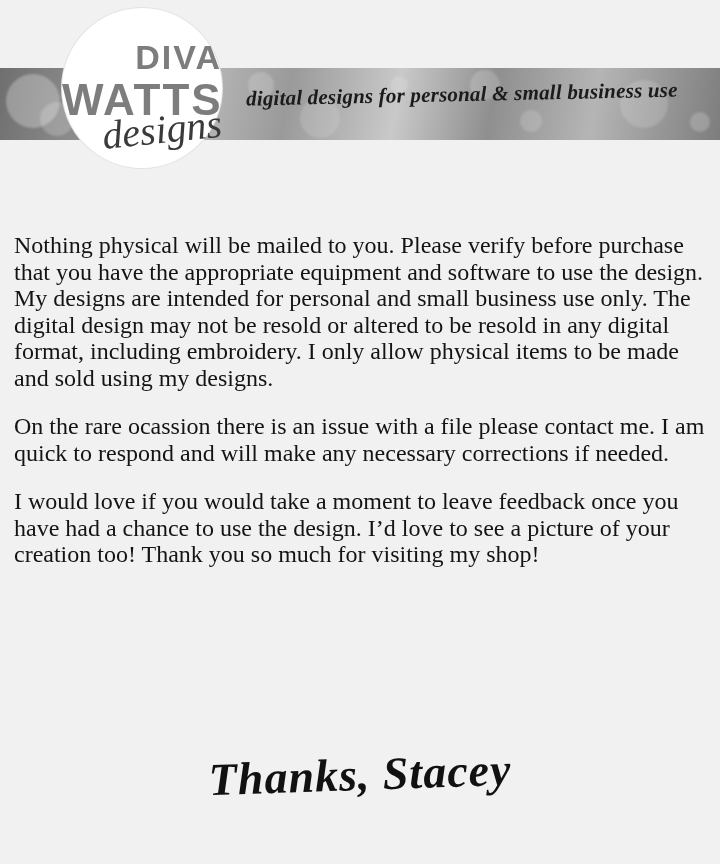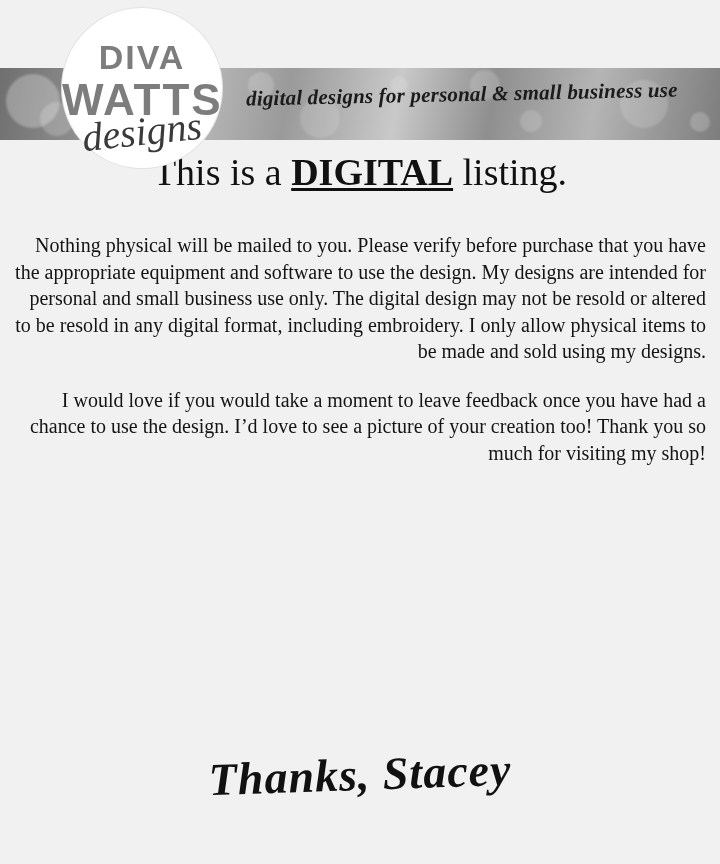--- a/index.html
+++ b/index.html
@@ -70,21 +70,21 @@
   .logo-circle {
     position: absolute;
     left: 62px;
     top: 8px;
     width: 160px;
     height: 160px;
     border-radius: 50%;
     background: #ffffff;
     box-shadow: 0 0 0 1px #e3e3e3;
     z-index: 5;
-    text-align: center;
+    text-align: right;
   }
   .logo-line1, .logo-line2 {
     font-family: "Liberation Sans", sans-serif;
     font-weight: 700;
     color: #7d7d7d;
     letter-spacing: 2px;
     line-height: 1;
   }
   .logo-line1 {
     position: absolute;
@@ -126,23 +126,23 @@
     text-decoration: underline;
     text-underline-offset: 3px;
   }
 
   
   .body {
     position: absolute;
     left: 14px;
     top: 232px;
     width: 692px;
-    text-align: right;
-    font-family: "Liberation Serif", serif;
-    font-size: 20px;
+    text-align: left;
+    font-family: "Liberation Serif", serif;
+    font-size: 24px;
     line-height: 26.5px;
     color: #141414;
   }
   .body p {
     margin: 0 0 22px 0;
   }
   .body p:last-child { margin-bottom: 12px; }
 
   
   .signature {
@@ -179,24 +179,22 @@
   </div>
 
   <div class="tagline">digital designs for personal &amp; small business use</div>
 
   <div class="logo-circle">
     <div class="logo-line1">DIVA</div>
     <div class="logo-line2">WATTS</div>
     <div class="logo-script">designs</div>
   </div>
 
-  <div class="headline">
-    <span>This is a </span><span class="strong-underline">DIGITAL</span><span> listing.</span>
-  </div>
 
   <div class="body">
     <p>Nothing physical will be mailed to you.   Please verify before purchase that you have the appropriate equipment and software to use the design.  My designs are intended for personal and small business use only.  The digital design may not be resold or altered to be resold in any digital format, including embroidery. I only allow physical items to be made and sold using my designs.</p>
+    <p>On the rare ocassion there is an issue with a file please contact me.  I am quick to respond and will make any necessary corrections if needed.</p>
     <p>I would love if you would take a moment to leave feedback once you have had a chance to use the design.  I’d love to see a picture of your creation too!  Thank you so much for visiting my shop!</p>
   </div>
 
   <div class="signature">Thanks, Stacey</div>
 
 </div>
 
 </body></html>

